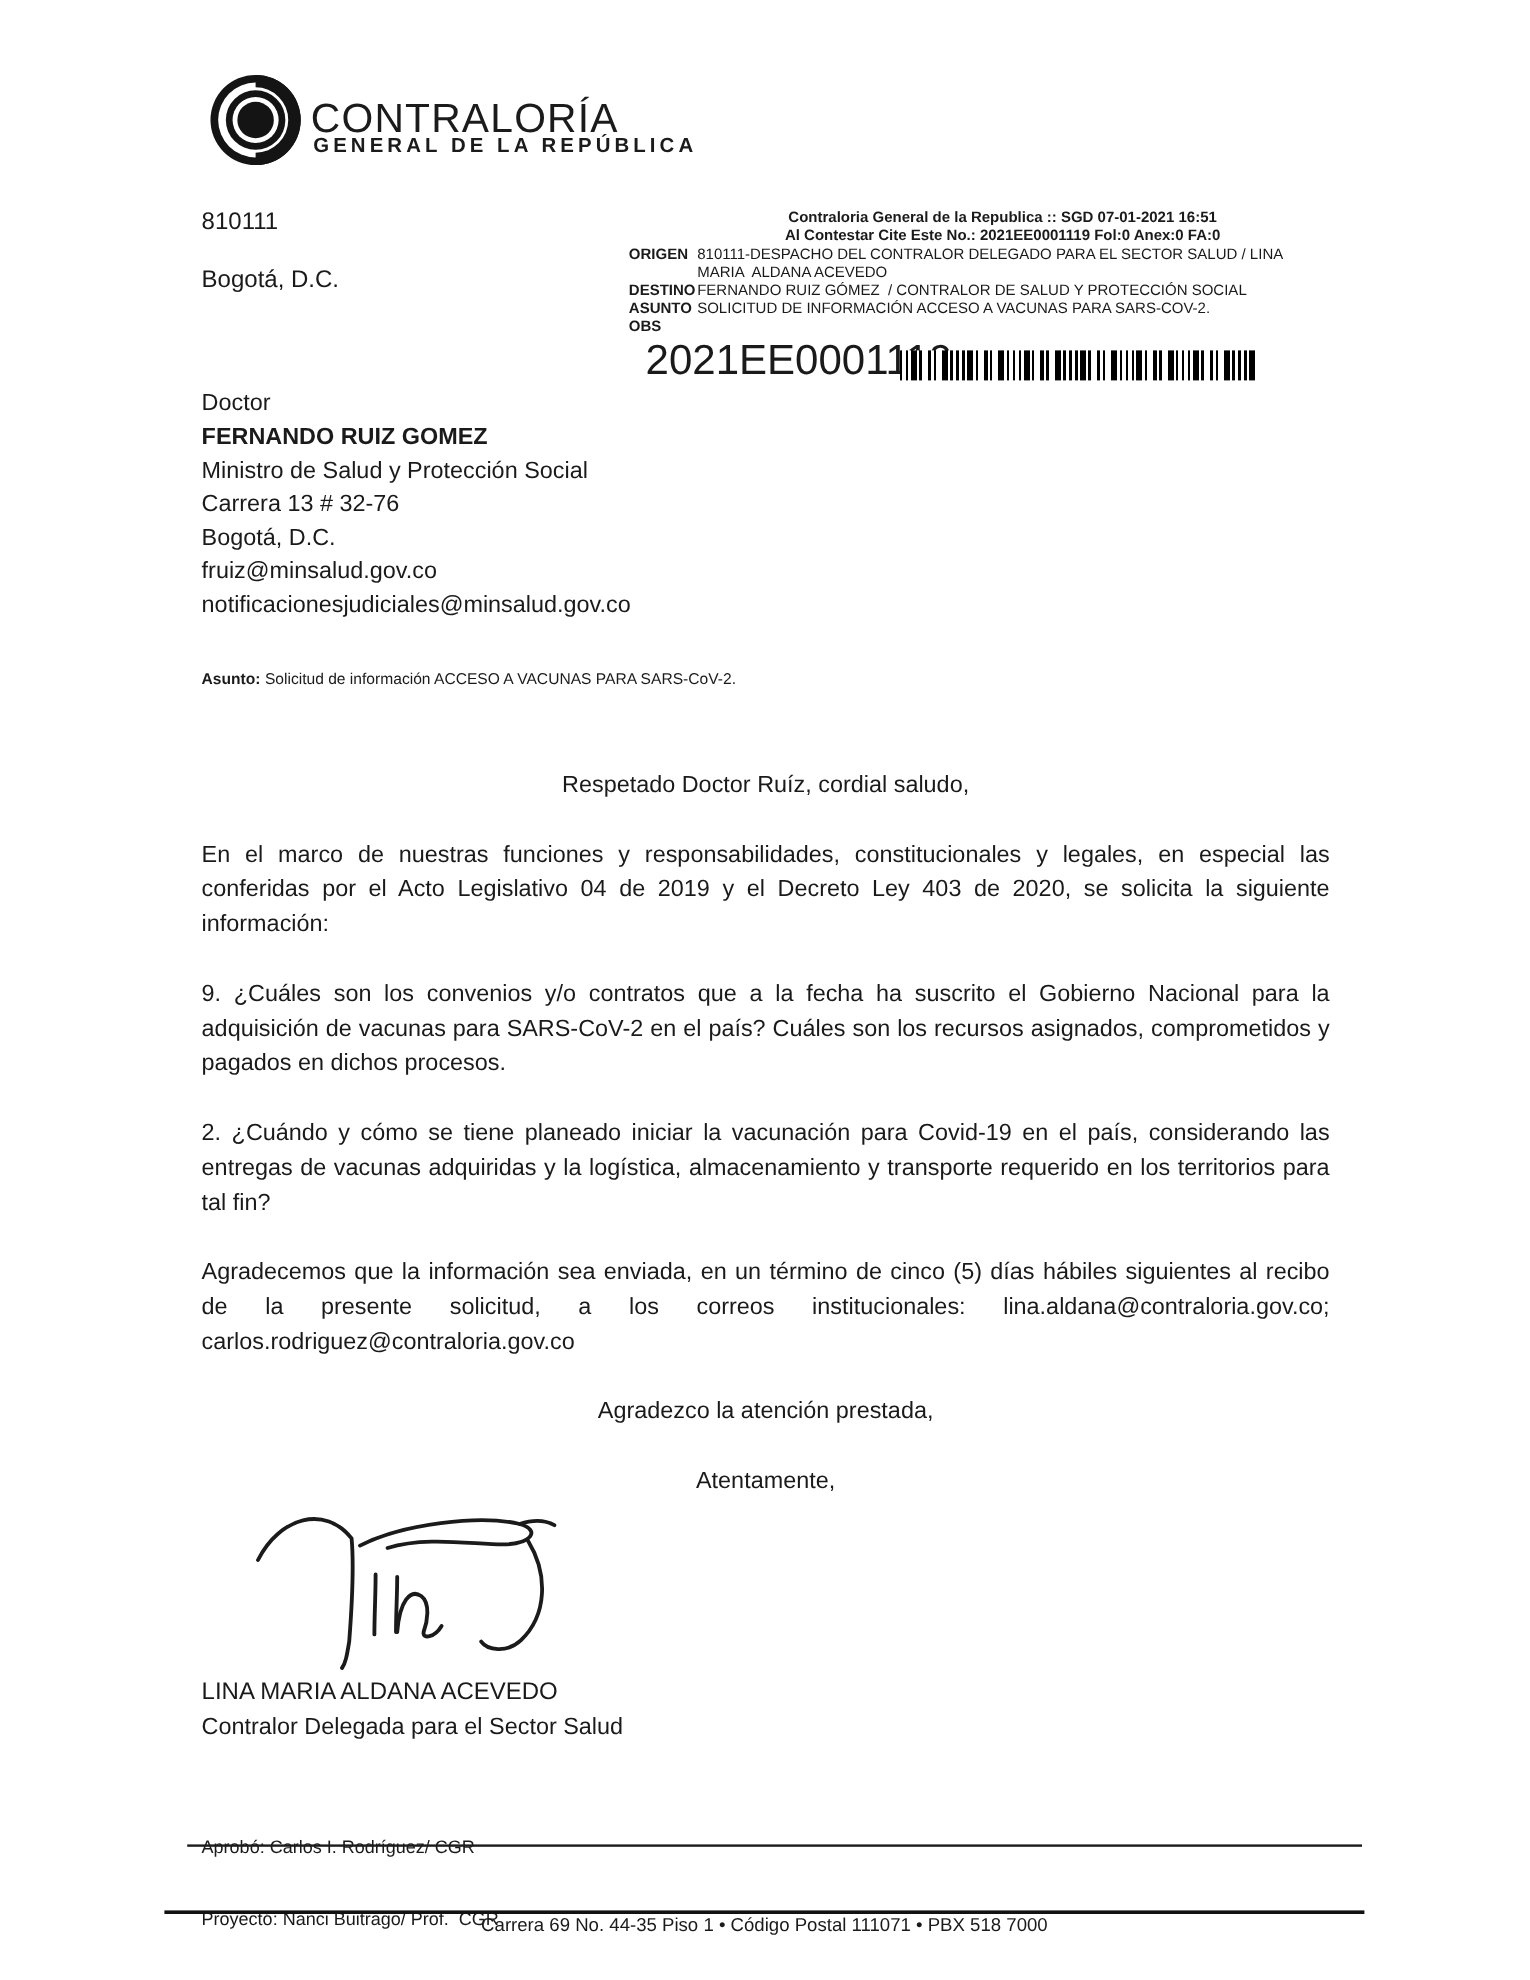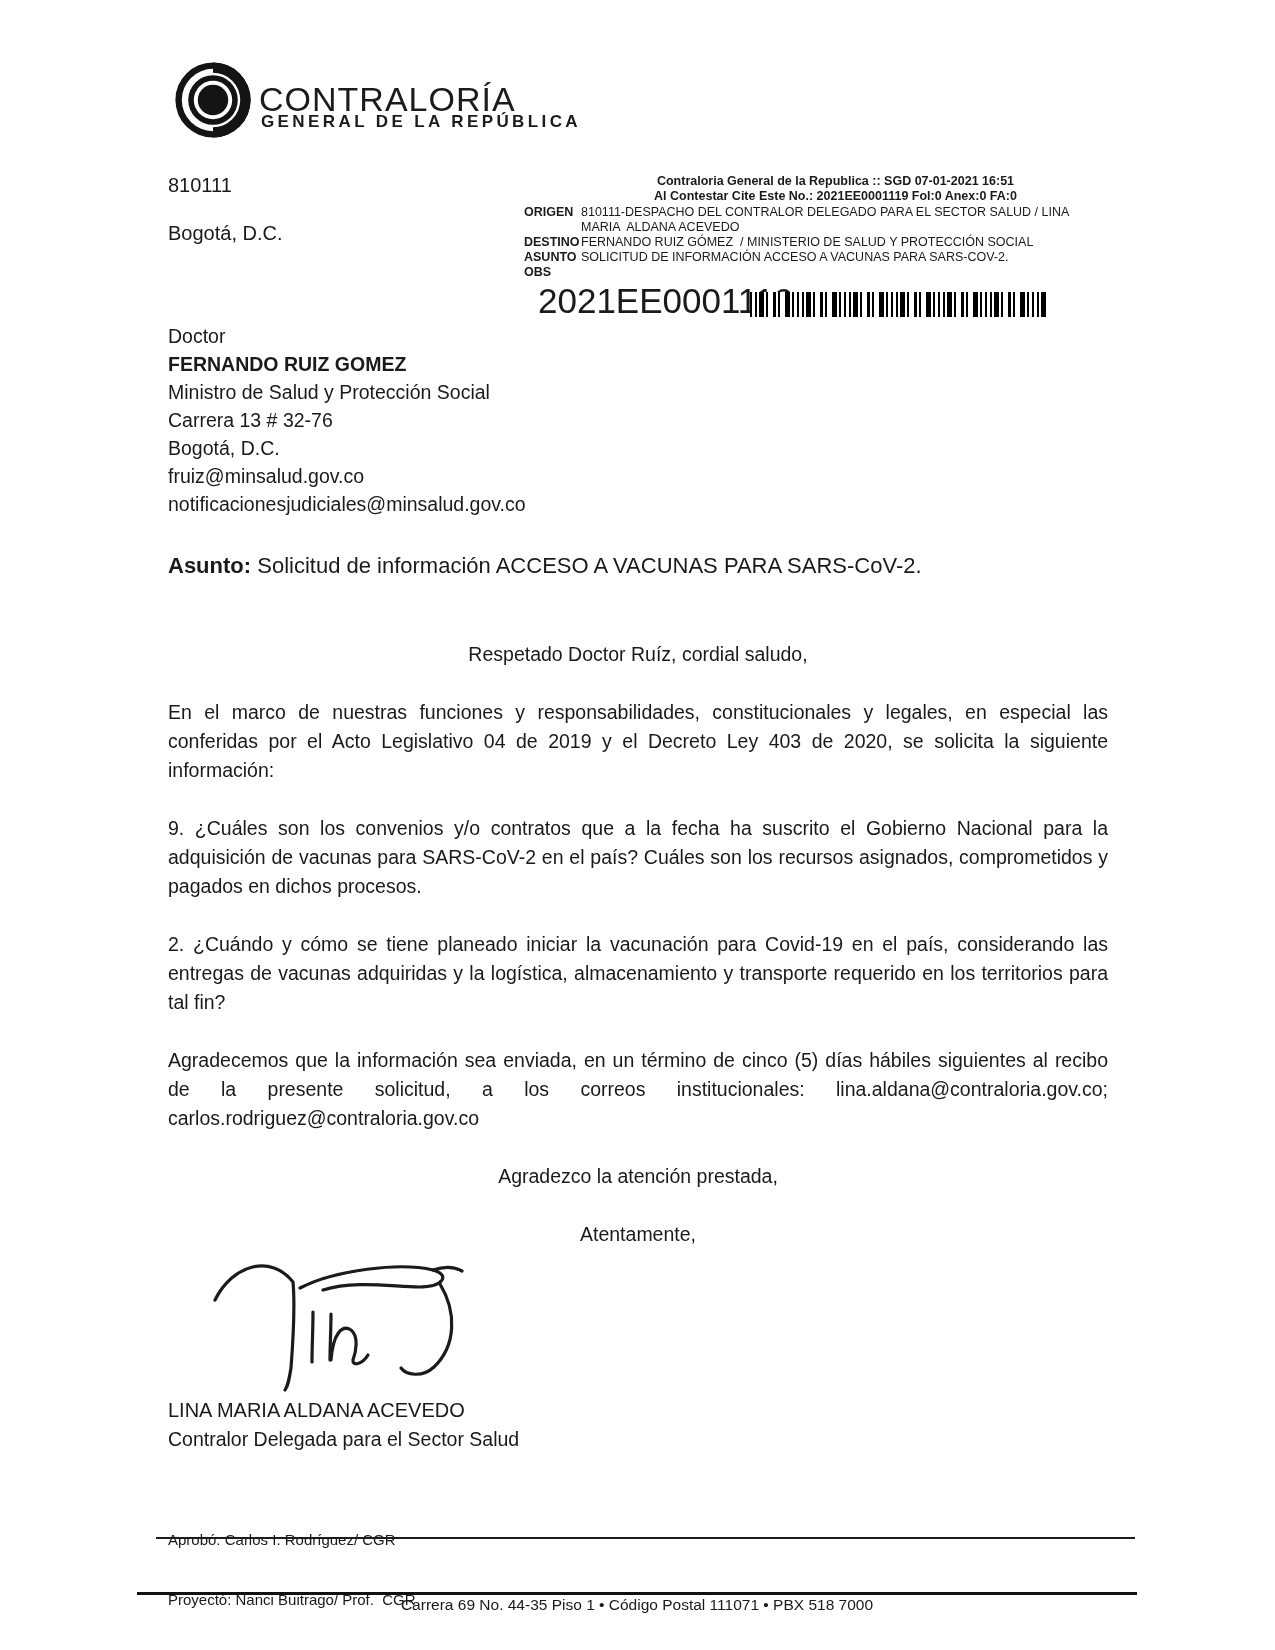--- a/index.html
+++ b/index.html
@@ -45,21 +45,21 @@
       #000 23px 26px, #fff 26px 28px,
       #000 28px 30px, #fff 30px 35px,
       #000 35px 40px, #fff 40px 42px,
       #000 42px 44px, #fff 44px 47px);
   }
 
   
   .recipient { position:absolute; left:168px; top:322px; font-size:19.5px; line-height:28px; }
 
   
-  .subject { position:absolute; left:168px; top:552px; width:940px; font-size:22px; line-height:28px; }
+  .subject { position:absolute; left:168px; top:552px; width:940px; font-size:13px; line-height:28px; }
 
   
   .body-flow { position:absolute; left:168px; top:640px; width:940px; font-size:19.5px; line-height:29px; }
   .body-flow p { margin:0 0 29px 0; text-align:justify; }
   .body-flow p.nojust { text-align:center; }
 
   
   .signature { position:absolute; left:205px; top:1242px; width:265px; height:152px; }
   .signer { position:absolute; left:168px; top:1396px; font-size:19.5px; line-height:29px; }
   .signer .name { font-weight:normal; font-size:20px; }
@@ -95,21 +95,21 @@
     <div class="sgd-center">Contraloria General de la Republica :: SGD 07-01-2021 16:51</div>
     <div class="sgd-center">Al Contestar Cite Este No.: 2021EE0001119 Fol:0 Anex:0 FA:0</div>
     <table>
       <tbody>
           <tr>
         <td class="lbl">ORIGEN</td>
         <td class="val">810111-DESPACHO DEL CONTRALOR DELEGADO PARA EL SECTOR SALUD / LINA MARIA  ALDANA ACEVEDO</td>
       </tr>
       <tr>
         <td class="lbl">DESTINO</td>
-        <td class="val">FERNANDO RUIZ GÓMEZ  / MINISTERIO DE SALUD Y PROTECCIÓN SOCIAL</td>
+        <td class="val">FERNANDO RUIZ GÓMEZ  / CONTRALOR DE SALUD Y PROTECCIÓN SOCIAL</td>
       </tr>
       <tr>
         <td class="lbl">ASUNTO</td>
         <td class="val">SOLICITUD DE INFORMACIÓN ACCESO A VACUNAS PARA SARS-COV-2.</td>
       </tr>
       <tr>
         <td class="lbl">OBS</td>
         <td class="val"></td>
       </tr>
     </tbody>

